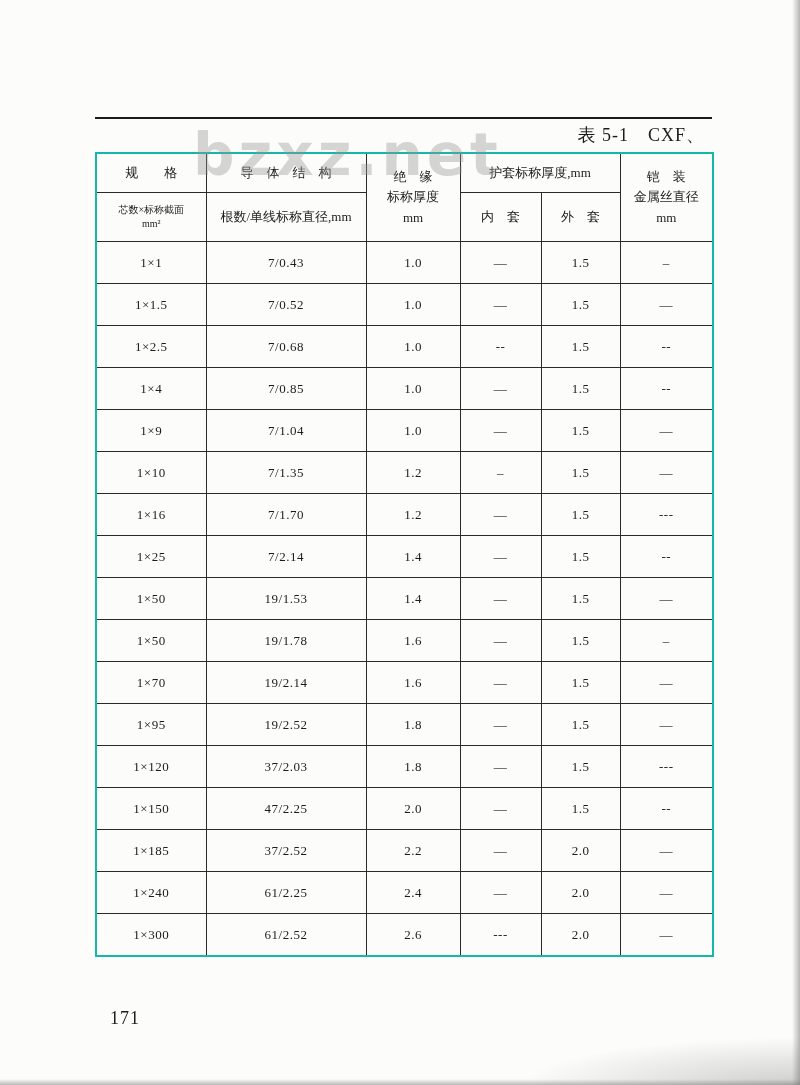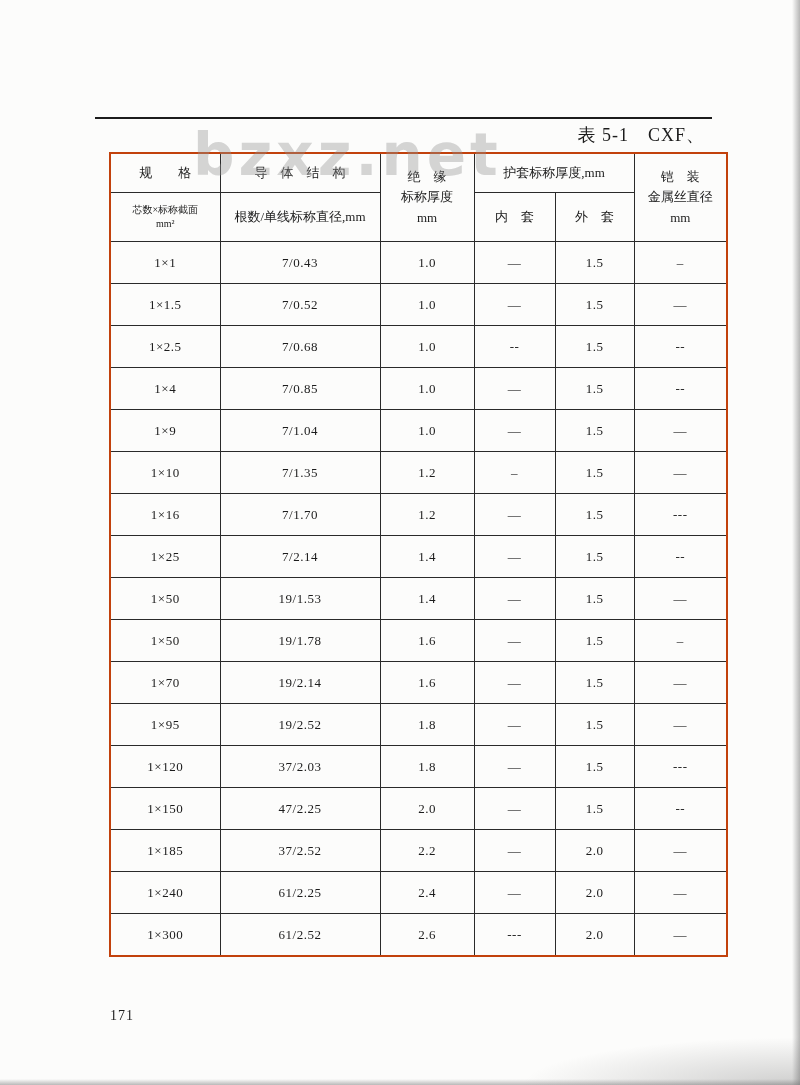--- a/index.html
+++ b/index.html
@@ -39,43 +39,43 @@
     font-size: 58px;
     font-weight: bold;
     font-family: "DejaVu Sans", "Liberation Sans", sans-serif;
     color: rgba(148, 148, 148, 0.38);
     letter-spacing: 4px;
     z-index: 5;
     pointer-events: none;
   }
   table.spec-table {
     position: absolute;
-    left: 109px; top: 152px;
+    left: 95px; top: 152px;
     width: 617px;
     border-collapse: collapse;
     table-layout: fixed;
     z-index: 2;
-    border: 2px solid #c2410c;
+    border: 2px solid #14b8a6;
   }
   .spec-table td {
     border: 1px solid #2a2a2a;
     text-align: center;
     vertical-align: middle;
     font-size: 13px;
     padding: 0;
   }
   .hrowA td { height: 38px; }
   .hrowB td { height: 48px; }
   .spec-table tbody td { height: 41px; letter-spacing: 0.5px; }
   .hline { display: block; line-height: 1.55; }
   .sub-2line { line-height: 1.45; font-size: 10px; }
   .page-number {
     position: absolute;
     left: 110px; top: 1008px;
-    font-size: 14px;
+    font-size: 18px;
     letter-spacing: 1px;
   }
   .edge-right {
     position: absolute; top: 0; right: 0;
     width: 8px; height: 1085px;
     background: linear-gradient(to right, rgba(130,130,130,0), rgba(125,125,125,0.55));
   }
   .edge-bottom {
     position: absolute; left: 0; bottom: 0;
     width: 800px; height: 6px;

